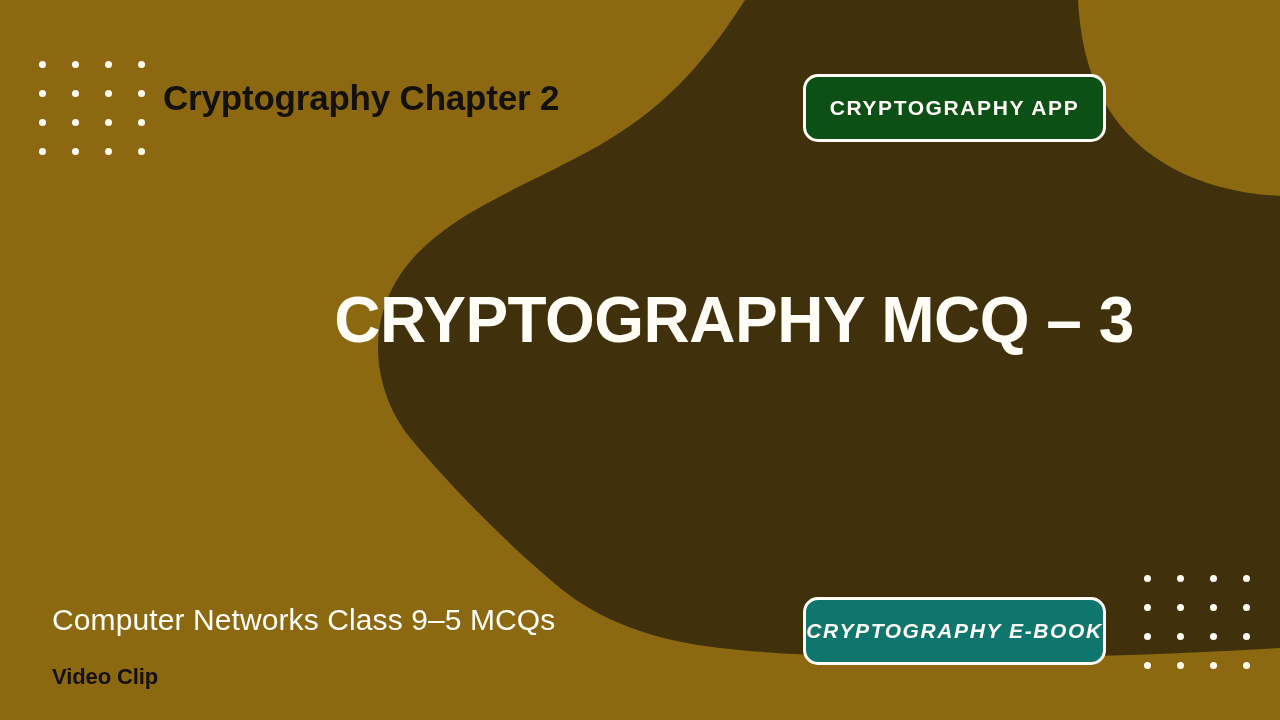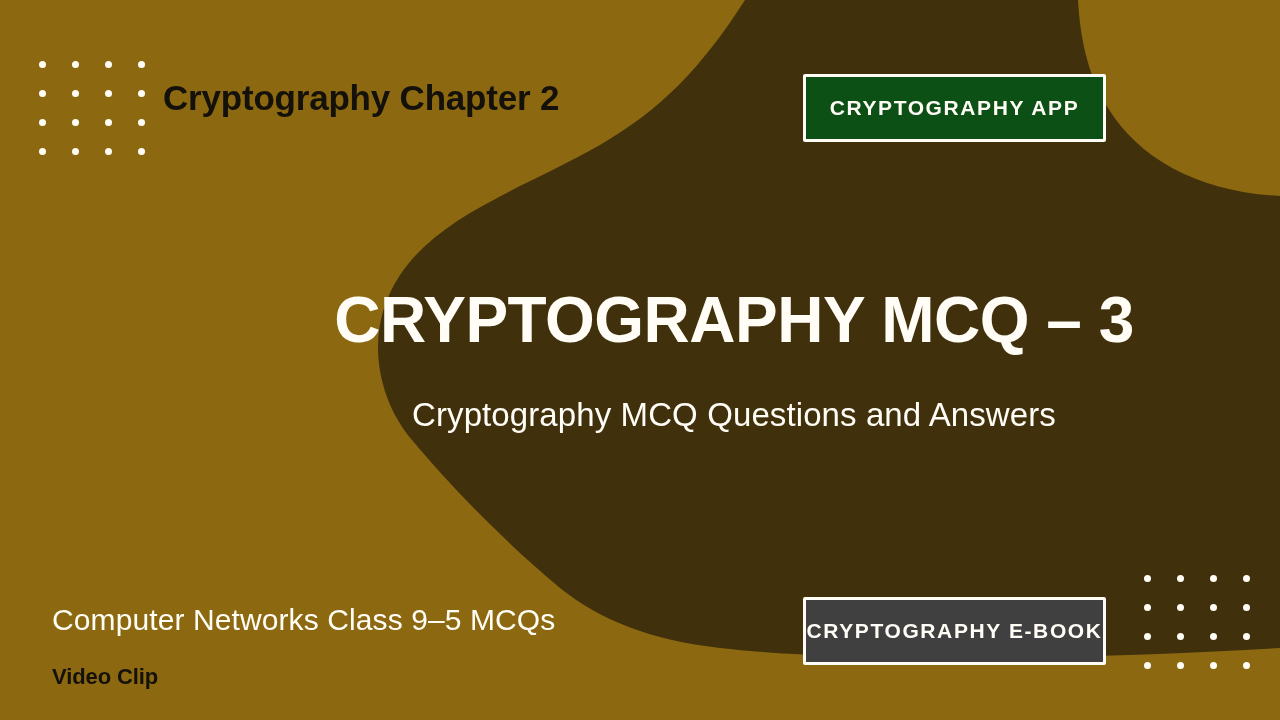--- a/index.html
+++ b/index.html
@@ -47,21 +47,21 @@
     color:#14100A;
     letter-spacing:-0.2px;
     white-space:nowrap;
   }
 
   
   .pill {
     position:absolute;
     background:#0D5016;
     border:3px solid #f0abfc;
-    border-radius:2px;
+    border-radius:15px;
     color:#FFFDF6;
     font-weight:bold;
     letter-spacing:1.6px;
     white-space:nowrap;
     display:flex;
     align-items:center;
     justify-content:center;
     cursor:pointer;
   }
   #btn-app {
@@ -157,26 +157,25 @@
     <span style="background: rgb(255, 253, 246);"></span>
     <span style="background: rgb(255, 253, 246);"></span>
     <span style="background: rgb(255, 253, 246);"></span>
   </div>
 
   <div id="header-title" style="color: rgb(20, 16, 10);">Cryptography Chapter 2</div>
 
   <div class="pill" id="btn-app" style="background: rgb(13, 80, 22); border-color: rgb(255, 253, 246); color: rgb(255, 253, 246);">CRYPTOGRAPHY APP</div>
 
   <div id="main-title" style="color: rgb(255, 253, 246);">CRYPTOGRAPHY MCQ – 3</div>
-  <div id="main-subtitle" style="color: rgb(255, 253, 246);">Cryptography MCQ Questions and Answers</div>
 
   <div id="footer-line1" style="color: rgb(255, 253, 246);">Computer Networks Class 9–5 MCQs</div>
   <div id="footer-line2" style="color: rgb(20, 16, 10);">Video Clip</div>
 
-  <div class="pill" id="btn-ebook" style="background: #404040; border-color: rgb(255, 253, 246); color: rgb(255, 253, 246);">CRYPTOGRAPHY E-BOOK</div>
+  <div class="pill" id="btn-ebook" style="background: #0f766e; border-color: rgb(255, 253, 246); color: rgb(255, 253, 246); font-style: italic;">CRYPTOGRAPHY E-BOOK</div>
 
   <div class="dot-grid" id="dots-bottom-right">
     <span style="background: rgb(255, 253, 246);"></span>
     <span style="background: rgb(255, 253, 246);"></span>
     <span style="background: rgb(255, 253, 246);"></span>
     <span style="background: rgb(255, 253, 246);"></span>
     <span style="background: rgb(255, 253, 246);"></span>
     <span style="background: rgb(255, 253, 246);"></span>
     <span style="background: rgb(255, 253, 246);"></span>
     <span style="background: rgb(255, 253, 246);"></span>

